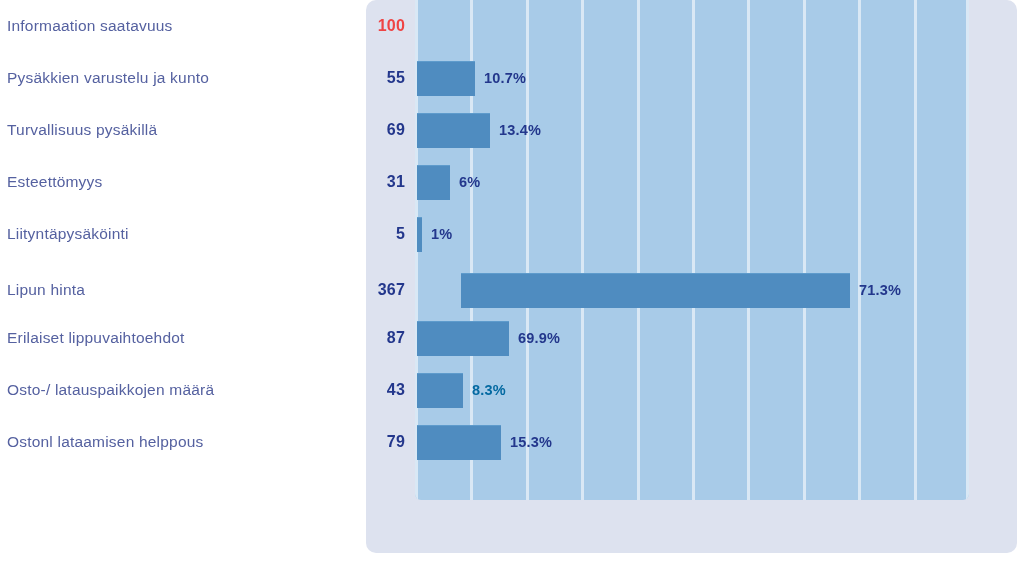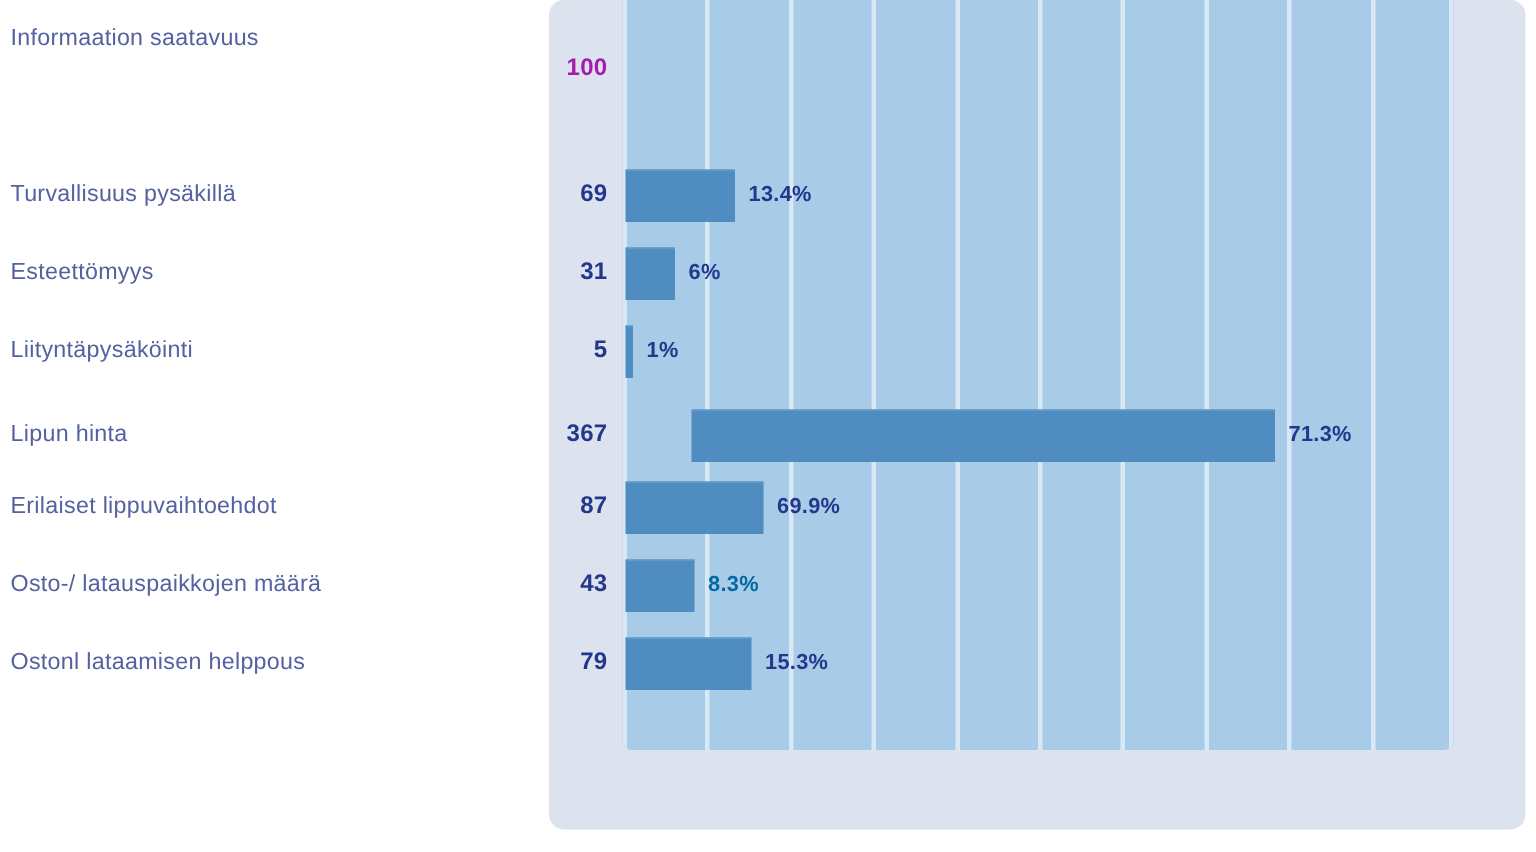--- a/index.html
+++ b/index.html
@@ -135,21 +135,29 @@
       <div class="gridline" style="left: 332px; background: rgb(217, 232, 245);"></div>
       <div class="gridline" style="left: 388px; background: rgb(217, 232, 245);"></div>
       <div class="gridline" style="left: 443px; background: rgb(217, 232, 245);"></div>
       <div class="gridline" style="left: 499px; background: rgb(217, 232, 245);"></div>
       <div class="gridline" style="left: 551px; background: rgb(217, 232, 245);"></div>
     </div>
 
   <div class="rows" id="rows-container">
       <div class="row" style="top: 0px;">
         <div class="cat-label" style="color: rgb(85, 97, 160);">Informaation saatavuus</div>
-        <div class="count-value" style="color: #a21caf; margin-top: 20px;">100</div>
+        <div class="count-value" style="color: #ef4444;">100</div>
+      </div>
+      <div class="row" style="top: 52px;">
+        <div class="cat-label" style="color: rgb(85, 97, 160);">Pysäkkien varustelu ja kunto</div>
+        <div class="count-value" style="color: rgb(35, 55, 140);">55</div>
+        <div class="bar-wrap" style="left: 417px; width: 58px;">
+          <div class="bar" style="width: 58px; background: rgb(79, 140, 192);"></div>
+          <div class="pct-label" style="color: rgb(35, 55, 140);">10.7%</div>
+        </div>
       </div>
       <div class="row" style="top: 104px;">
         <div class="cat-label" style="color: rgb(85, 97, 160);">Turvallisuus pysäkillä</div>
         <div class="count-value" style="color: rgb(35, 55, 140);">69</div>
         <div class="bar-wrap" style="left: 417px; width: 73px;">
           <div class="bar" style="width: 73px; background: rgb(79, 140, 192);"></div>
           <div class="pct-label" style="color: rgb(35, 55, 140);">13.4%</div>
         </div>
       </div>
       <div class="row" style="top: 156px;">

